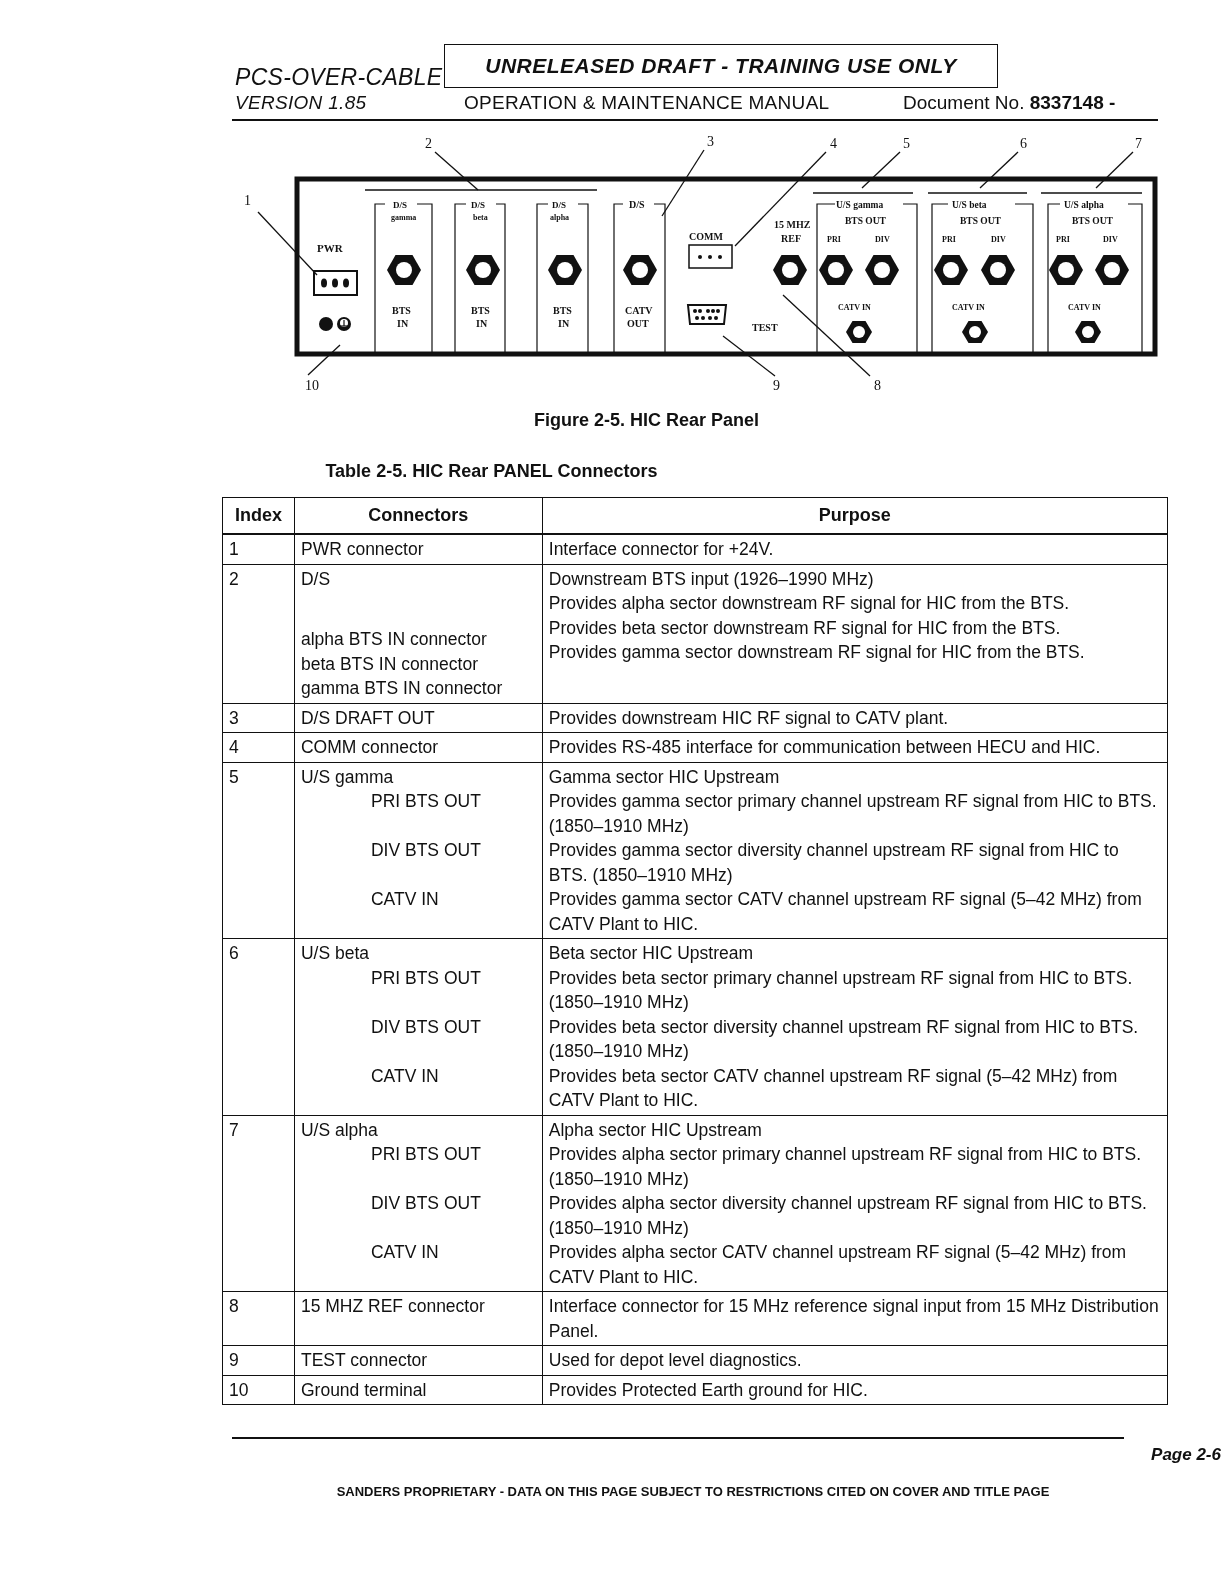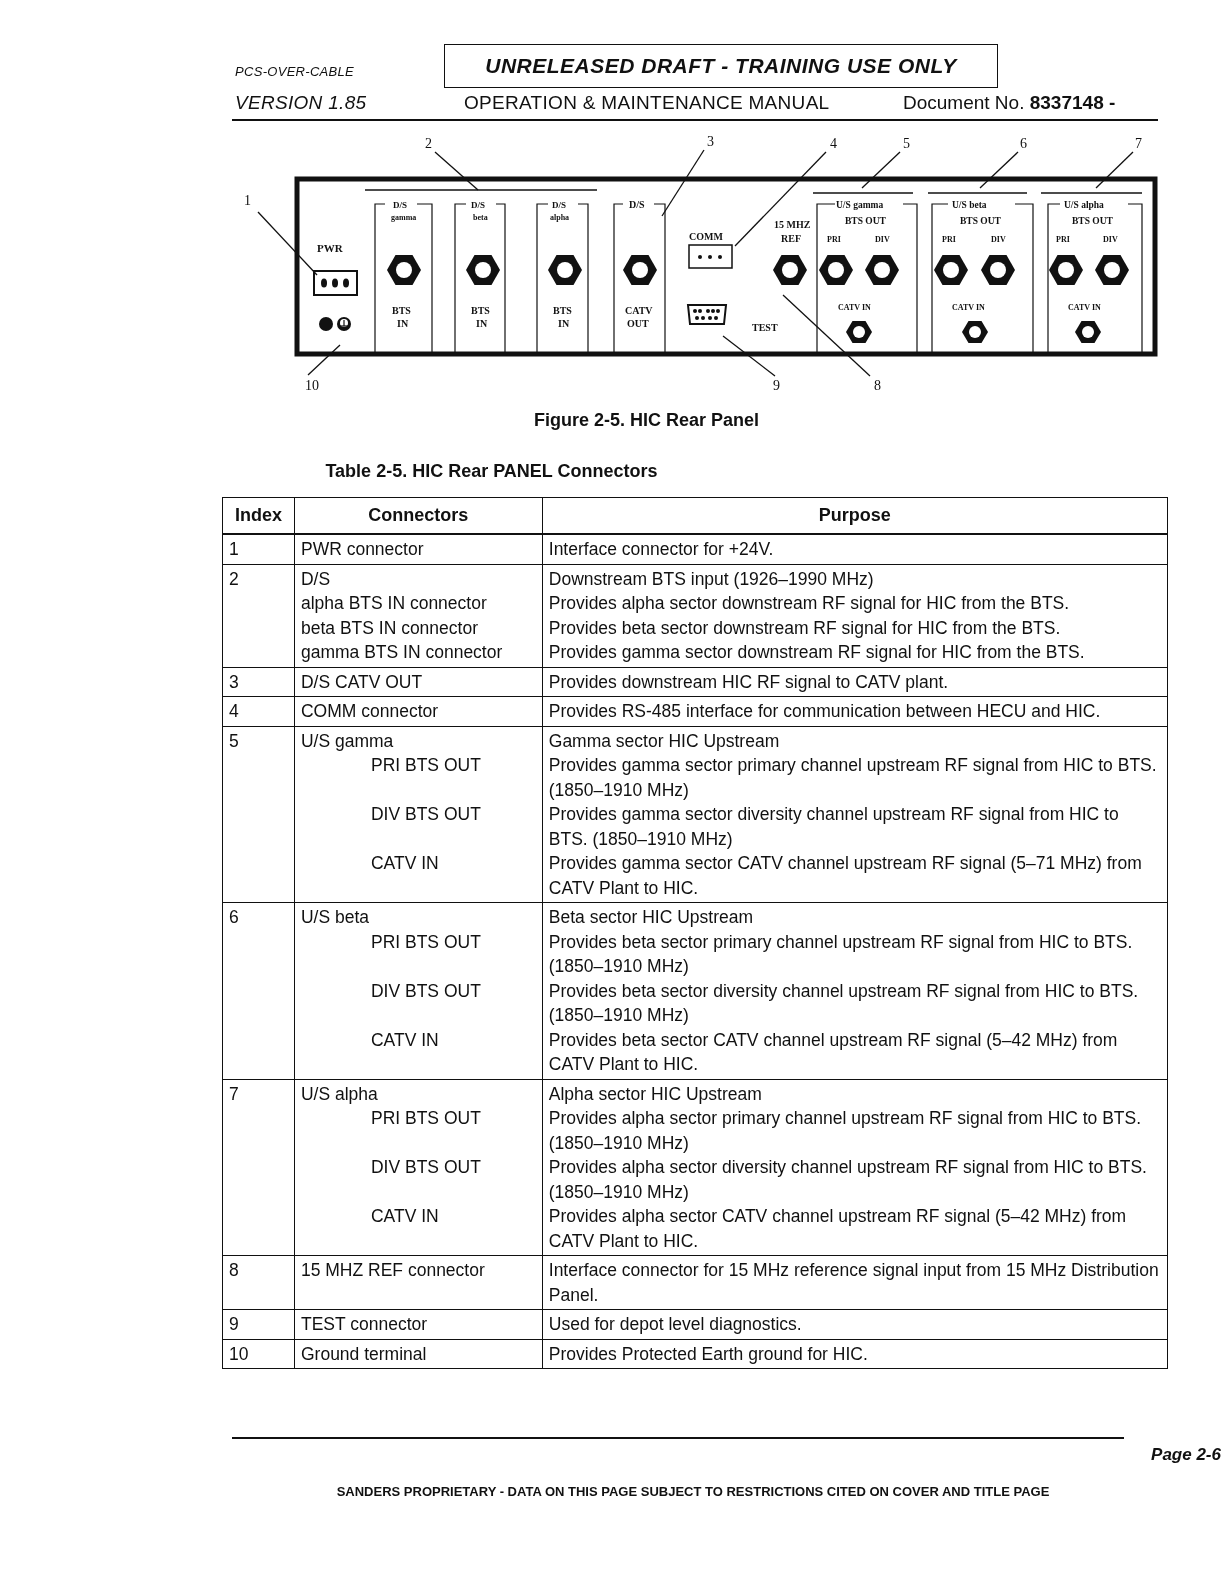--- a/index.html
+++ b/index.html
@@ -1,20 +1,20 @@
 <!DOCTYPE html>
 <html><head>
 <meta charset="utf-8">
 <style>
   html, body { margin: 0; padding: 0; background: #ffffff; }
   body { width: 1221px; height: 1584px; position: relative; overflow: hidden; color: #111; font-family: "Liberation Sans", sans-serif; }
   .abs { position: absolute; }
 
   
-  .hdr-left1 { left: 235px; top: 64px; font-size: 13px; font-style: italic; letter-spacing: 0.3px; }
+  .hdr-left1 { left: 235px; top: 64px; font-size: 23px; font-style: italic; letter-spacing: 0.3px; }
   .hdr-left2 { left: 235px; top: 92px; font-size: 19px; font-style: italic; letter-spacing: 0.3px; }
   .hdr-box { left: 444px; top: 44px; width: 554px; height: 44px; border: 1.5px solid #111; box-sizing: border-box; display: flex; align-items: center; justify-content: center; font-size: 21px; font-weight: bold; font-style: italic; letter-spacing: 0.5px; }
   .hdr-mid { left: 464px; top: 92px; font-size: 19px; letter-spacing: 0.3px; }
   .hdr-doc { left: 903px; top: 92px; font-size: 19px; }
   .hdr-doc .lbl { }
   .hdr-doc .num { font-weight: bold; }
   .hdr-rule { left: 232px; top: 119px; width: 926px; height: 2px; background: #111; }
 
   
   .diagram { left: 230px; top: 128px; width: 940px; height: 270px; }
@@ -244,35 +244,35 @@
           <span class="sub-line" style="height: 24.5px;">PWR connector</span>
         </td>
         <td>
           <span class="pur-line">Interface connector for +24V.</span>
         </td>
       </tr>
       <tr>
         <td>2</td>
         <td>
           <span class="sub-line" style="height: 24.5px;">D/S</span>
-          <span class="sub-line" style="height: 24.5px;">alpha BTS IN connector</span>
+          <span class="sub-line" style="height: 24.5px; margin-top: 36px;">alpha BTS IN connector</span>
           <span class="sub-line" style="height: 24.5px;">beta BTS IN connector</span>
           <span class="sub-line" style="height: 24.5px;">gamma BTS IN connector</span>
         </td>
         <td>
           <span class="pur-line">Downstream BTS input (1926–1990 MHz)</span>
           <span class="pur-line">Provides alpha sector downstream RF signal for HIC from the BTS.</span>
           <span class="pur-line">Provides beta sector downstream RF signal for HIC from the BTS.</span>
           <span class="pur-line">Provides gamma sector downstream RF signal for HIC from the BTS.</span>
         </td>
       </tr>
       <tr>
         <td>3</td>
         <td>
-          <span class="sub-line" style="height: 24.5px;">D/S CATV OUT</span>
+          <span class="sub-line" style="height: 24.5px;">D/S DRAFT OUT</span>
         </td>
         <td>
           <span class="pur-line">Provides downstream HIC RF signal to CATV plant.</span>
         </td>
       </tr>
       <tr>
         <td>4</td>
         <td>
           <span class="sub-line" style="height: 24.5px;">COMM connector</span>
         </td>
@@ -285,21 +285,21 @@
         <td>
           <span class="sub-line" style="height: 24.5px;">U/S gamma</span>
           <span class="sub-line indent" style="height: 49px;">PRI BTS OUT</span>
           <span class="sub-line indent" style="height: 49px;">DIV BTS OUT</span>
           <span class="sub-line indent" style="height: 49px;">CATV IN</span>
         </td>
         <td>
           <span class="pur-line">Gamma sector HIC Upstream</span>
           <span class="pur-line">Provides gamma sector primary channel upstream RF signal from HIC to BTS. (1850–1910 MHz)</span>
           <span class="pur-line">Provides gamma sector diversity channel upstream RF signal from HIC to BTS. (1850–1910 MHz)</span>
-          <span class="pur-line">Provides gamma sector CATV channel upstream RF signal (5–71 MHz) from CATV Plant to HIC.</span>
+          <span class="pur-line">Provides gamma sector CATV channel upstream RF signal (5–42 MHz) from CATV Plant to HIC.</span>
         </td>
       </tr>
       <tr>
         <td>6</td>
         <td>
           <span class="sub-line" style="height: 24.5px;">U/S beta</span>
           <span class="sub-line indent" style="height: 49px;">PRI BTS OUT</span>
           <span class="sub-line indent" style="height: 49px;">DIV BTS OUT</span>
           <span class="sub-line indent" style="height: 49px;">CATV IN</span>
         </td>

